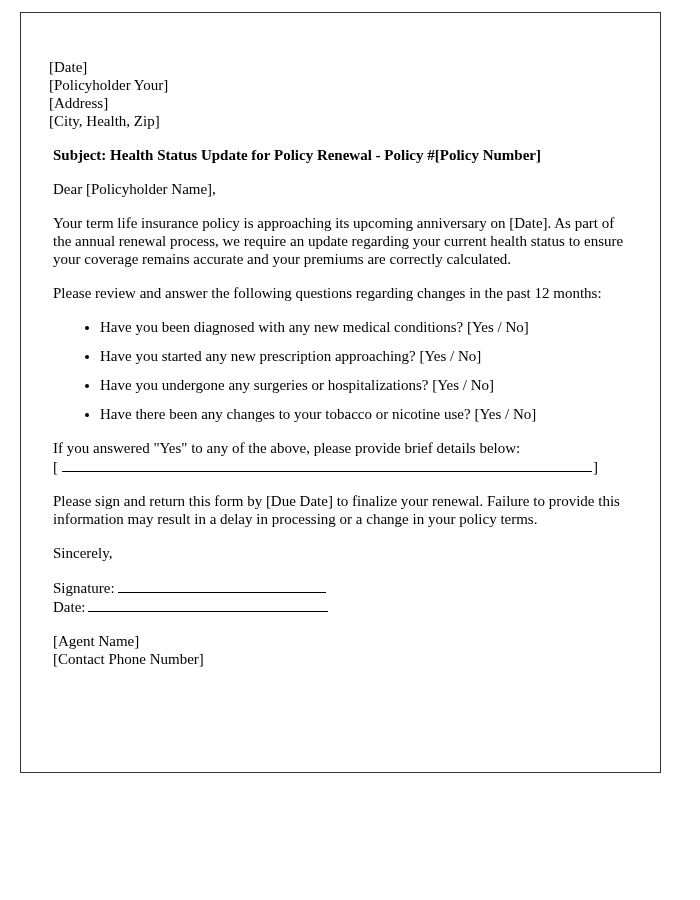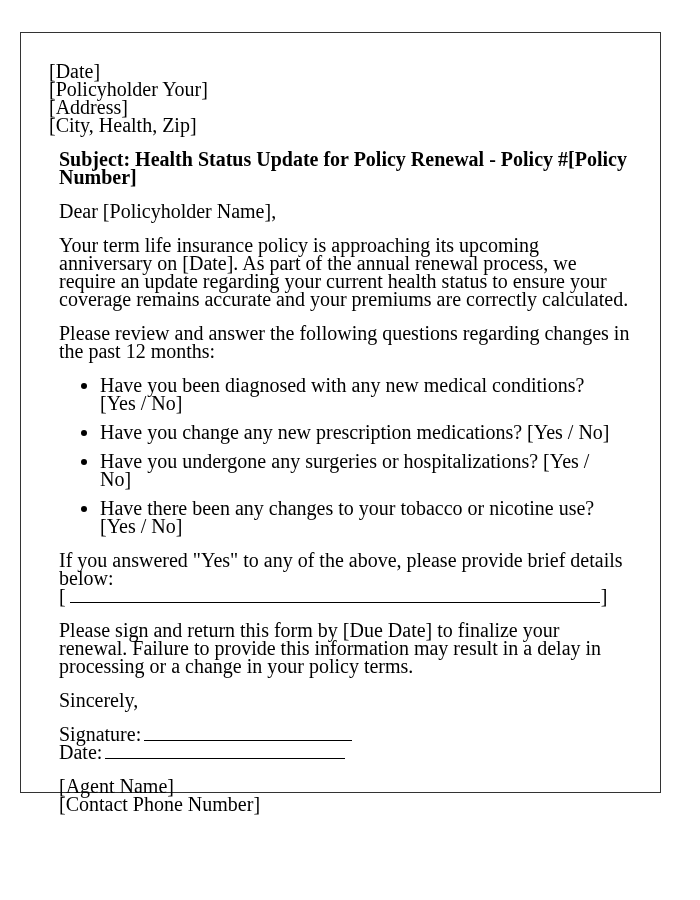--- a/index.html
+++ b/index.html
@@ -1,30 +1,30 @@
 <!DOCTYPE html>
 <html><head>
   <meta charset="utf-8">
   <style>
     html, body { margin: 0; padding: 0; background: #ffffff; }
     body { width: 700px; height: 900px; position: relative; font-family: "Liberation Serif", "DejaVu Serif", serif; color: #000; }
     .letter {
       position: absolute;
-      left: 20px; top: 32px;
+      left: 20px; top: 12px;
       width: 641px; height: 761px;
       box-sizing: border-box;
       border: 1px solid #333333;
-      padding: 29px 28px 20px 28px;
-      font-size: 20px;
+      padding: 45px 28px 20px 28px;
+      font-size: 15px;
       line-height: 18px;
     }
     .block { margin: 0; }
     .line { display: block; }
     .subject { font-weight: bold; margin-top: 16px; }
-    p { margin: 16px 0 0 10px; }
+    p { margin: 16px 0 0 4px; }
     ul { margin: 16px 0 0 0; padding-left: 40px; }
     ul li { margin: 11px; }
     .details-line { display: block; white-space: nowrap; }
     .underline {
       display: inline-block;
       border-bottom: 1px solid #000;
       vertical-align: baseline;
       height: 14px;
     }
     .details-field { width: 530px; margin-left: 4px; margin-right: 1px; }
@@ -45,21 +45,21 @@
   <p class="subject">Subject: Health Status Update for Policy Renewal - Policy #[Policy Number]</p>
 
   <p>Dear [Policyholder Name],</p>
 
   <p>Your term life insurance policy is approaching its upcoming anniversary on [Date]. As part of the annual renewal process, we require an update regarding your current health status to ensure your coverage remains accurate and your premiums are correctly calculated.</p>
 
   <p>Please review and answer the following questions regarding changes in the past 12 months:</p>
 
   <ul>
     <li>Have you been diagnosed with any new medical conditions? [Yes / No]</li>
-    <li>Have you change any new prescription medications? [Yes / No]</li>
+    <li>Have you started any new prescription approaching? [Yes / No]</li>
     <li>Have you undergone any surgeries or hospitalizations? [Yes / No]</li>
     <li>Have there been any changes to your tobacco or nicotine use? [Yes / No]</li>
   </ul>
 
   <p>
     <span class="line">If you answered "Yes" to any of the above, please provide brief details below:</span>
     <span class="details-line"><span>[</span><span class="underline details-field"></span><span>]</span></span>
   </p>
 
   <p>Please sign and return this form by [Due Date] to finalize your renewal. Failure to provide this information may result in a delay in processing or a change in your policy terms.</p>

